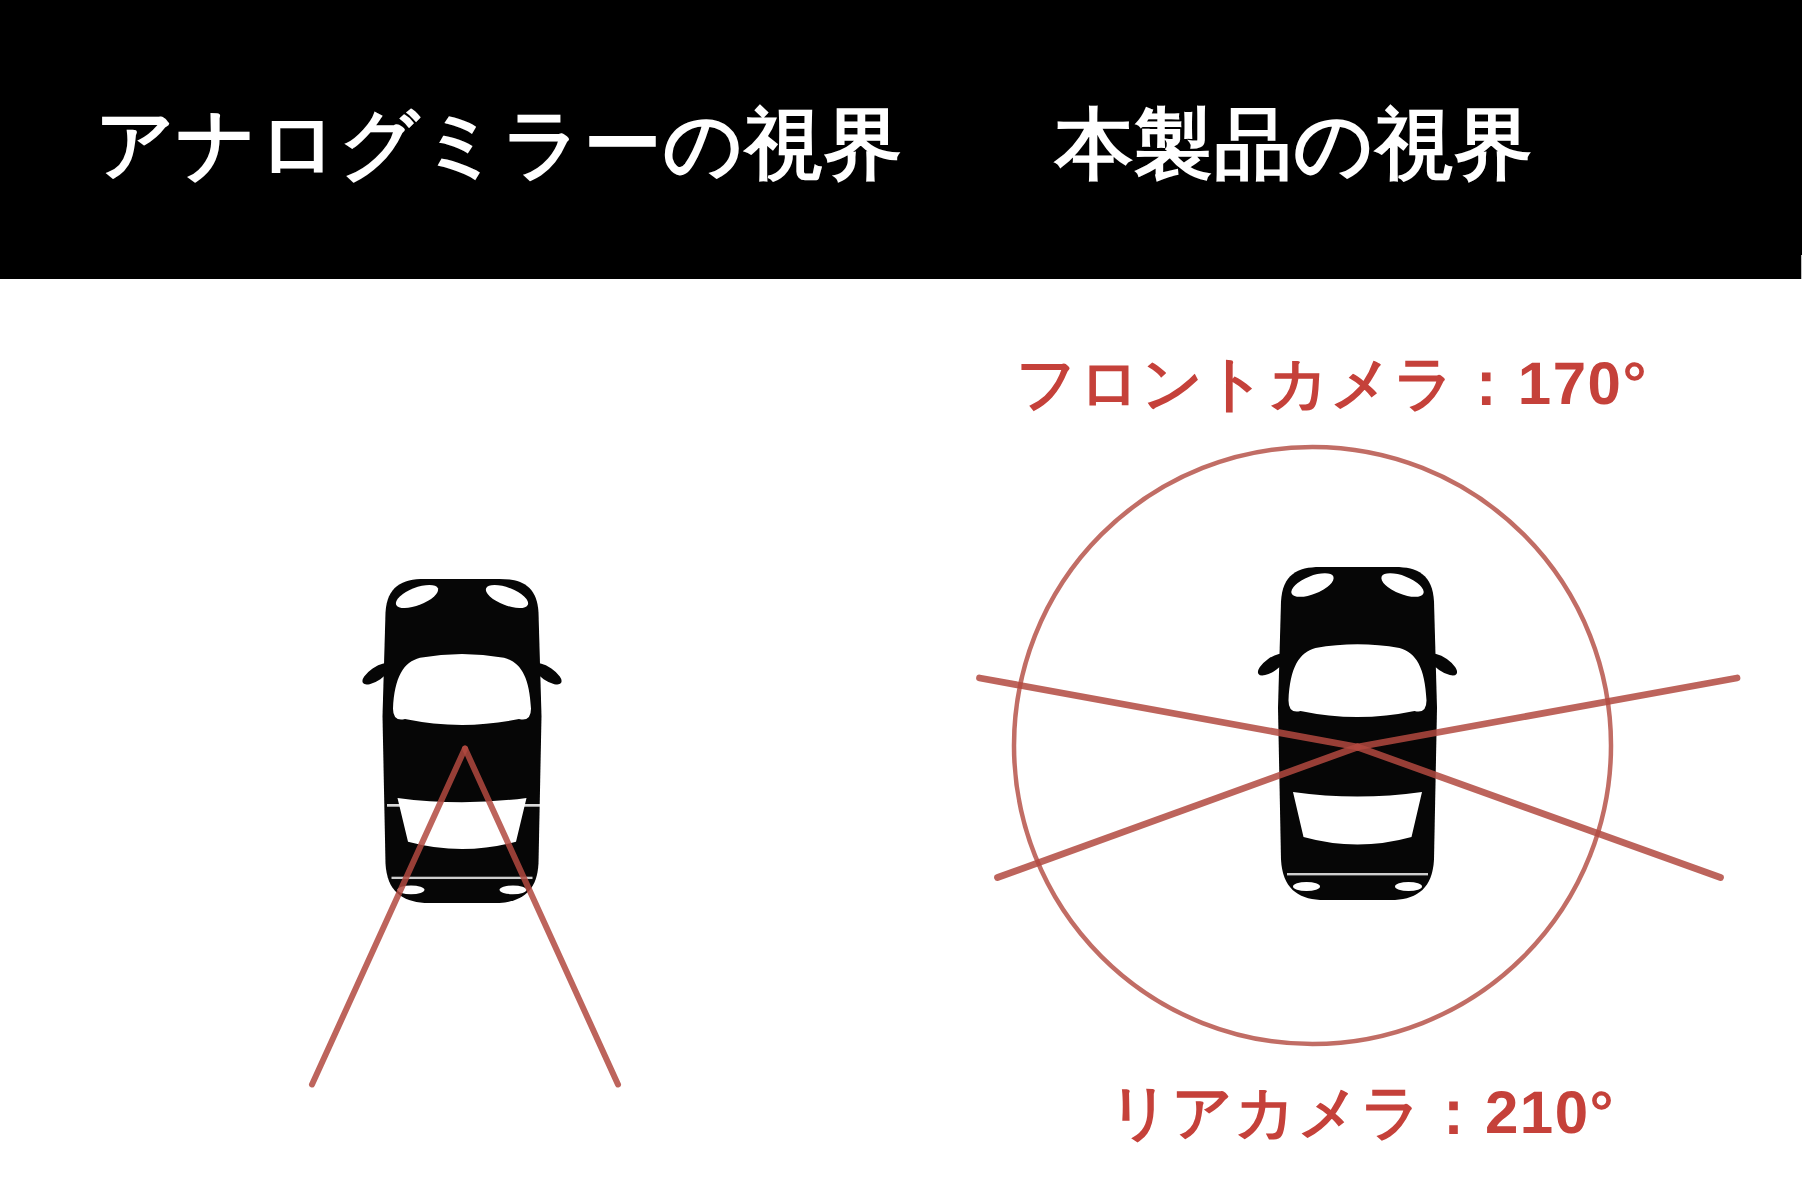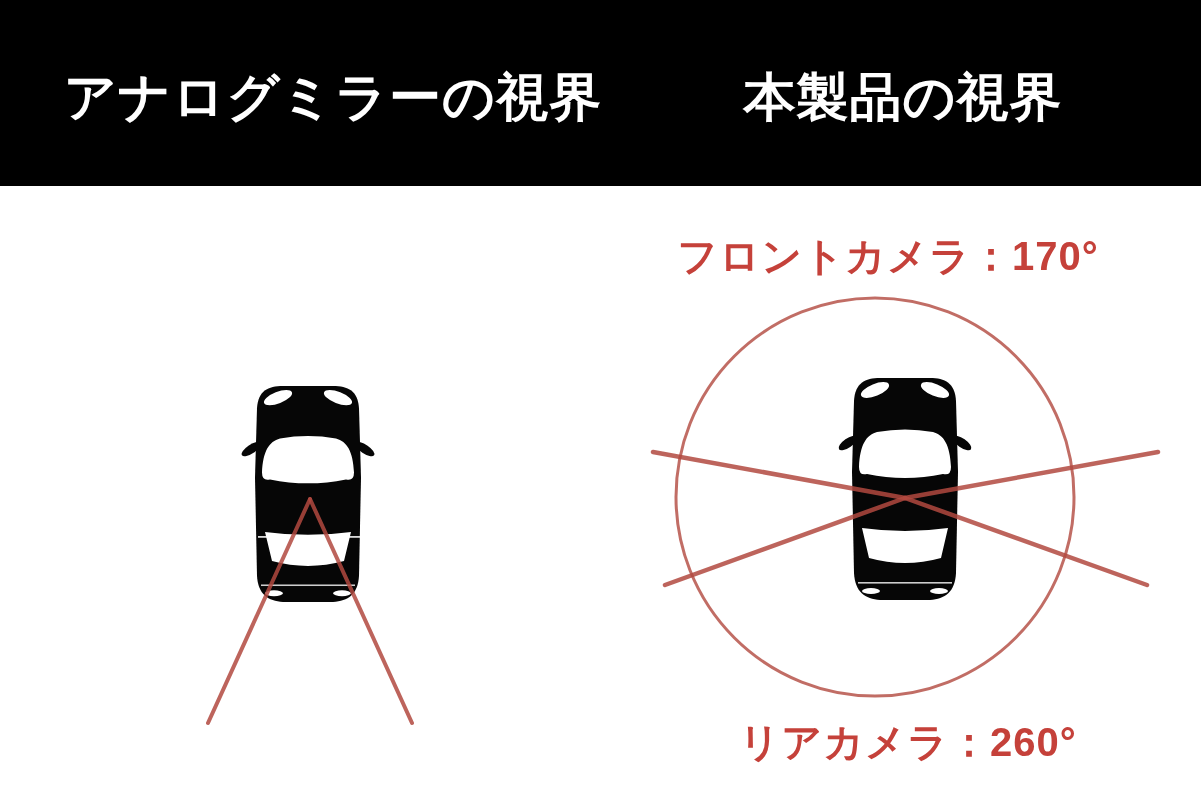--- a/index.html
+++ b/index.html
@@ -25,21 +25,21 @@
   .title{
     position:absolute;
     transform:translate(-50%,-50%);
     color:var(--header-text);
     font-size:52px;
     line-height:1;
     white-space:nowrap;
     letter-spacing:1px;
   }
   .title-left{left:333px;top:97px;}
-  .title-right{left:903px;top:97px;}
+  .title-right{left:863px;top:97px;}
   .diagram-svg{
     position:absolute;left:0;top:0;width:1201px;height:801px;
   }
   .red-label{
     position:absolute;
     transform:translate(-50%,-50%);
     color:var(--label-red);
     font-size:40px;
     line-height:1;
     white-space:nowrap;
@@ -102,13 +102,13 @@
   <line class="fov-line" stroke-width="4" x1="310" y1="499" x2="412" y2="723"></line>
 
   <line class="fov-line" stroke-width="4.5" x1="905" y1="498" x2="653" y2="452"></line>
   <line class="fov-line" stroke-width="4.5" x1="905" y1="498" x2="1158" y2="452"></line>
 
   <line class="fov-line" stroke-width="4.5" x1="905" y1="498" x2="665" y2="585"></line>
   <line class="fov-line" stroke-width="4.5" x1="905" y1="498" x2="1147" y2="585"></line>
 </svg>
 
 <div class="red-label label-front">フロントカメラ：170°</div>
-<div class="red-label label-rear">リアカメラ：260°</div>
+<div class="red-label label-rear">リアカメラ：210°</div>
 
 </body></html>

